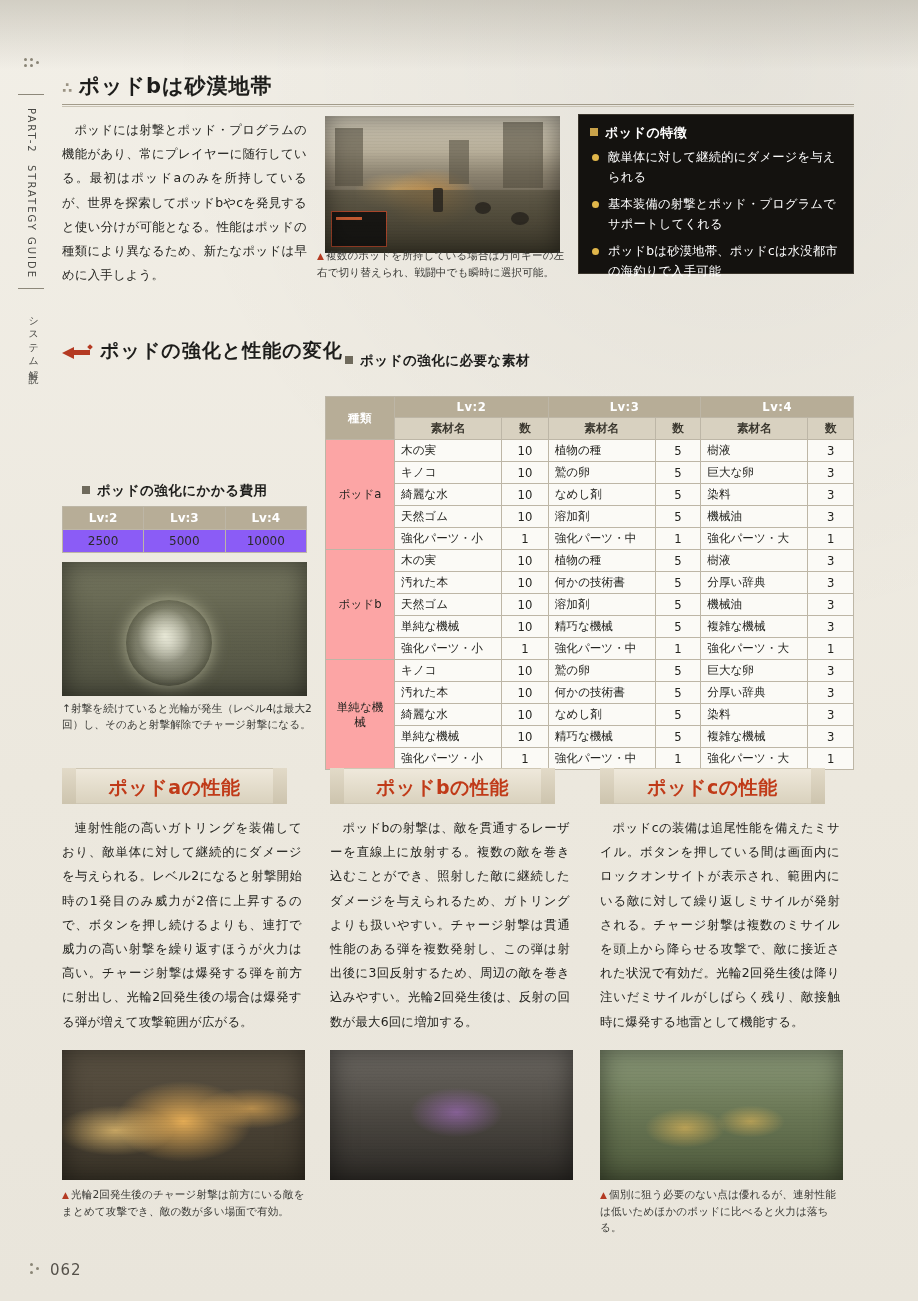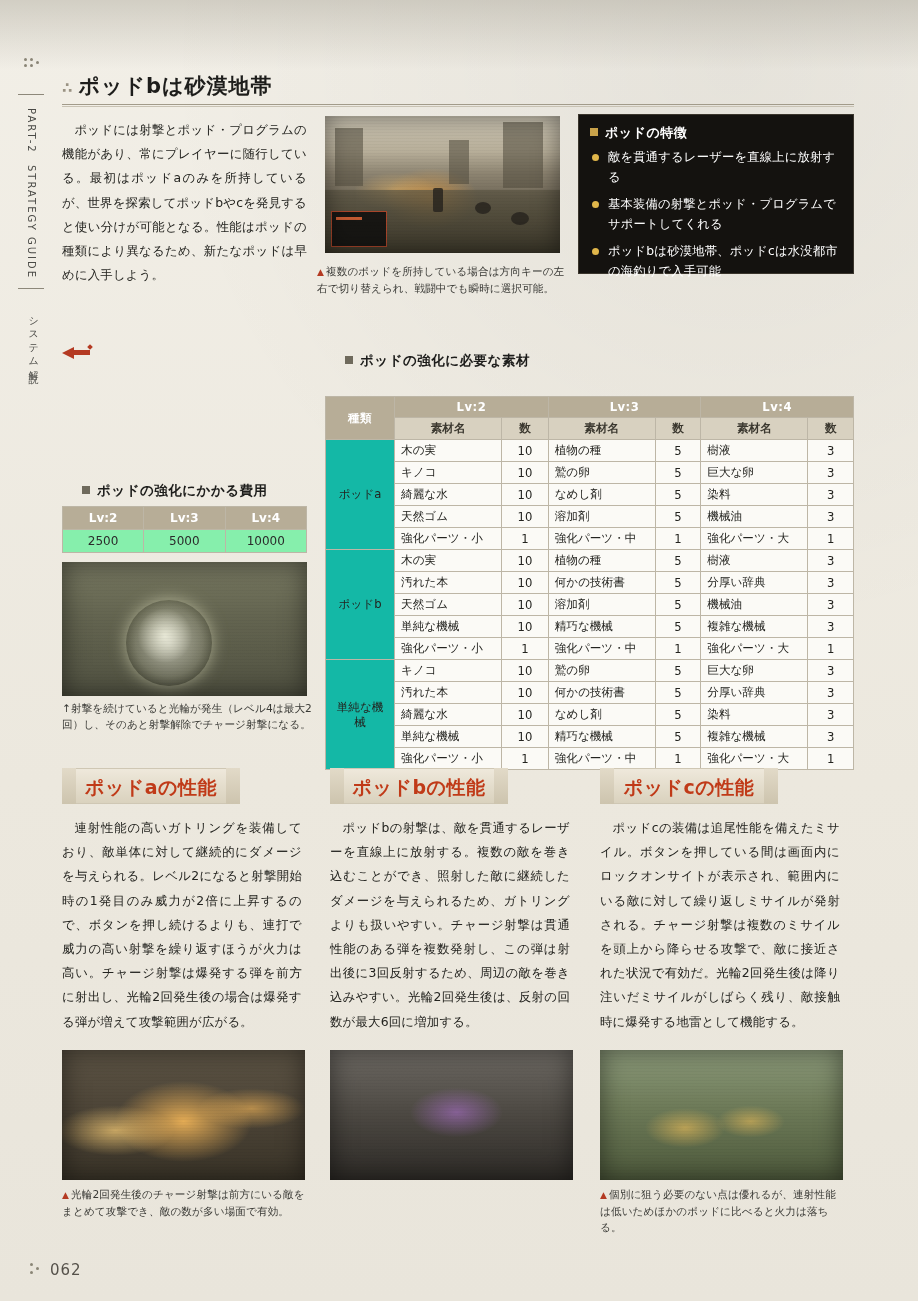--- a/index.html
+++ b/index.html
@@ -120,30 +120,30 @@
     background:#e0b64a;
   }
 
   
   table{border-collapse:collapse;position:absolute;}
   .tbl td,.tbl th{
     border:1px solid #bdb6a6;font-size:11.6px;padding:3px 6px;color:#23231f;background:#fbfaf6;
   }
   .tbl th{background:#b7ad97;color:#ffffff;font-weight:bold;text-align:center;letter-spacing:0.5px;}
   .tbl .sub{background:#d8d1c0;color:#3b382f;font-weight:bold;text-align:center;}
-  .tbl .cat{background:#14b8a6;text-align:center;font-weight:normal;}
+  .tbl .cat{background:#fca5a5;text-align:center;font-weight:normal;}
   .tbl td.num{text-align:center;}
   .tbl td.name{text-align:left;}
   .cost td,.cost th{border:1px solid #bdb6a6;font-size:12px;padding:4px 6px;text-align:center;}
   .cost th{background:#b7ad97;color:#fff;font-weight:bold;}
-  .cost td{background:#86efac;}
+  .cost td{background:#8b5cf6;}
 
   
   .banner{
-    position:absolute;width:178px;height:36px;
+    position:absolute;width:225px;height:36px;
     background:linear-gradient(180deg,#efe9dc 0%,#e4ddcc 50%,#d9d1bd 100%);
     box-shadow:inset 0 0 0 1px #cfc7b4;
   }
   .banner span{
     position:absolute;left:0;right:0;top:7px;text-align:center;
     font-size:19px;font-weight:bold;color:#c03a18;letter-spacing:0.5px;
   }
   .banner:before{
     content:"";position:absolute;left:0;top:0;width:14px;height:36px;
     background:linear-gradient(180deg,#e2dac8,#cdc4ae);
@@ -228,40 +228,41 @@
     <div class="ruin" style="left:10px;top:12px;width:28px;height:58px;"></div>
     <div class="ruin" style="left:178px;top:6px;width:40px;height:66px;"></div>
     <div class="ruin" style="left:124px;top:24px;width:20px;height:44px;"></div>
     <div class="ch" style="left:108px;top:72px;width:10px;height:24px;"></div>
     <div class="ch" style="left:150px;top:86px;width:16px;height:12px;border-radius:50%;"></div>
     <div class="ch" style="left:186px;top:96px;width:18px;height:13px;border-radius:50%;"></div>
     <div class="hud"></div>
     <div class="noise"></div>
     <div class="vign"></div>
   </div>
-  <div class="cap" style="left:317px;top:263px;width:250px;">
+  <div class="cap" style="left:317px;top:247px;width:250px;">
     <span class="tri">▲</span><span>複数のポッドを所持している場合は方向キーの左右で切り替えられ、戦闘中でも瞬時に選択可能。</span>
   </div>
 
   <div class="featbox" style="left:578px;top:114px;width:276px;height:160px;">
     <div class="fhead">
       <span class="sq"></span><span>ポッドの特徴</span>
     </div>
     <ul>
-      <li>敵を貫通するレーザーを直線上に放射する</li>
+      <li>敵単体に対して継続的にダメージを与えられる</li>
       <li>基本装備の射撃とポッド・プログラムでサポートしてくれる</li>
       <li>ポッドbは砂漠地帯、ポッドcは水没都市の海釣りで入手可能</li>
     </ul>
   </div>
 
   <div class="arrowmark" style="left:62px;top:346px;">
     <div class="tri"></div>
       <div class="bar"></div>
       <div class="dot"></div>
   </div>
+  <div class="h2" style="left:100px;top:338px;">ポッドの強化と性能の変化</div>
 
 
   <div class="h3" style="left:62px;top:482px;">
     <span class="sq"></span><span>ポッドの強化にかかる費用</span>
   </div>
   <table class="cost" style="left:62px;top:506px;width:245px;">
     <tbody>
         <tr>
       <th style="width:33.3%">Lv:2</th>
       <th style="width:33.3%">Lv:3</th>

